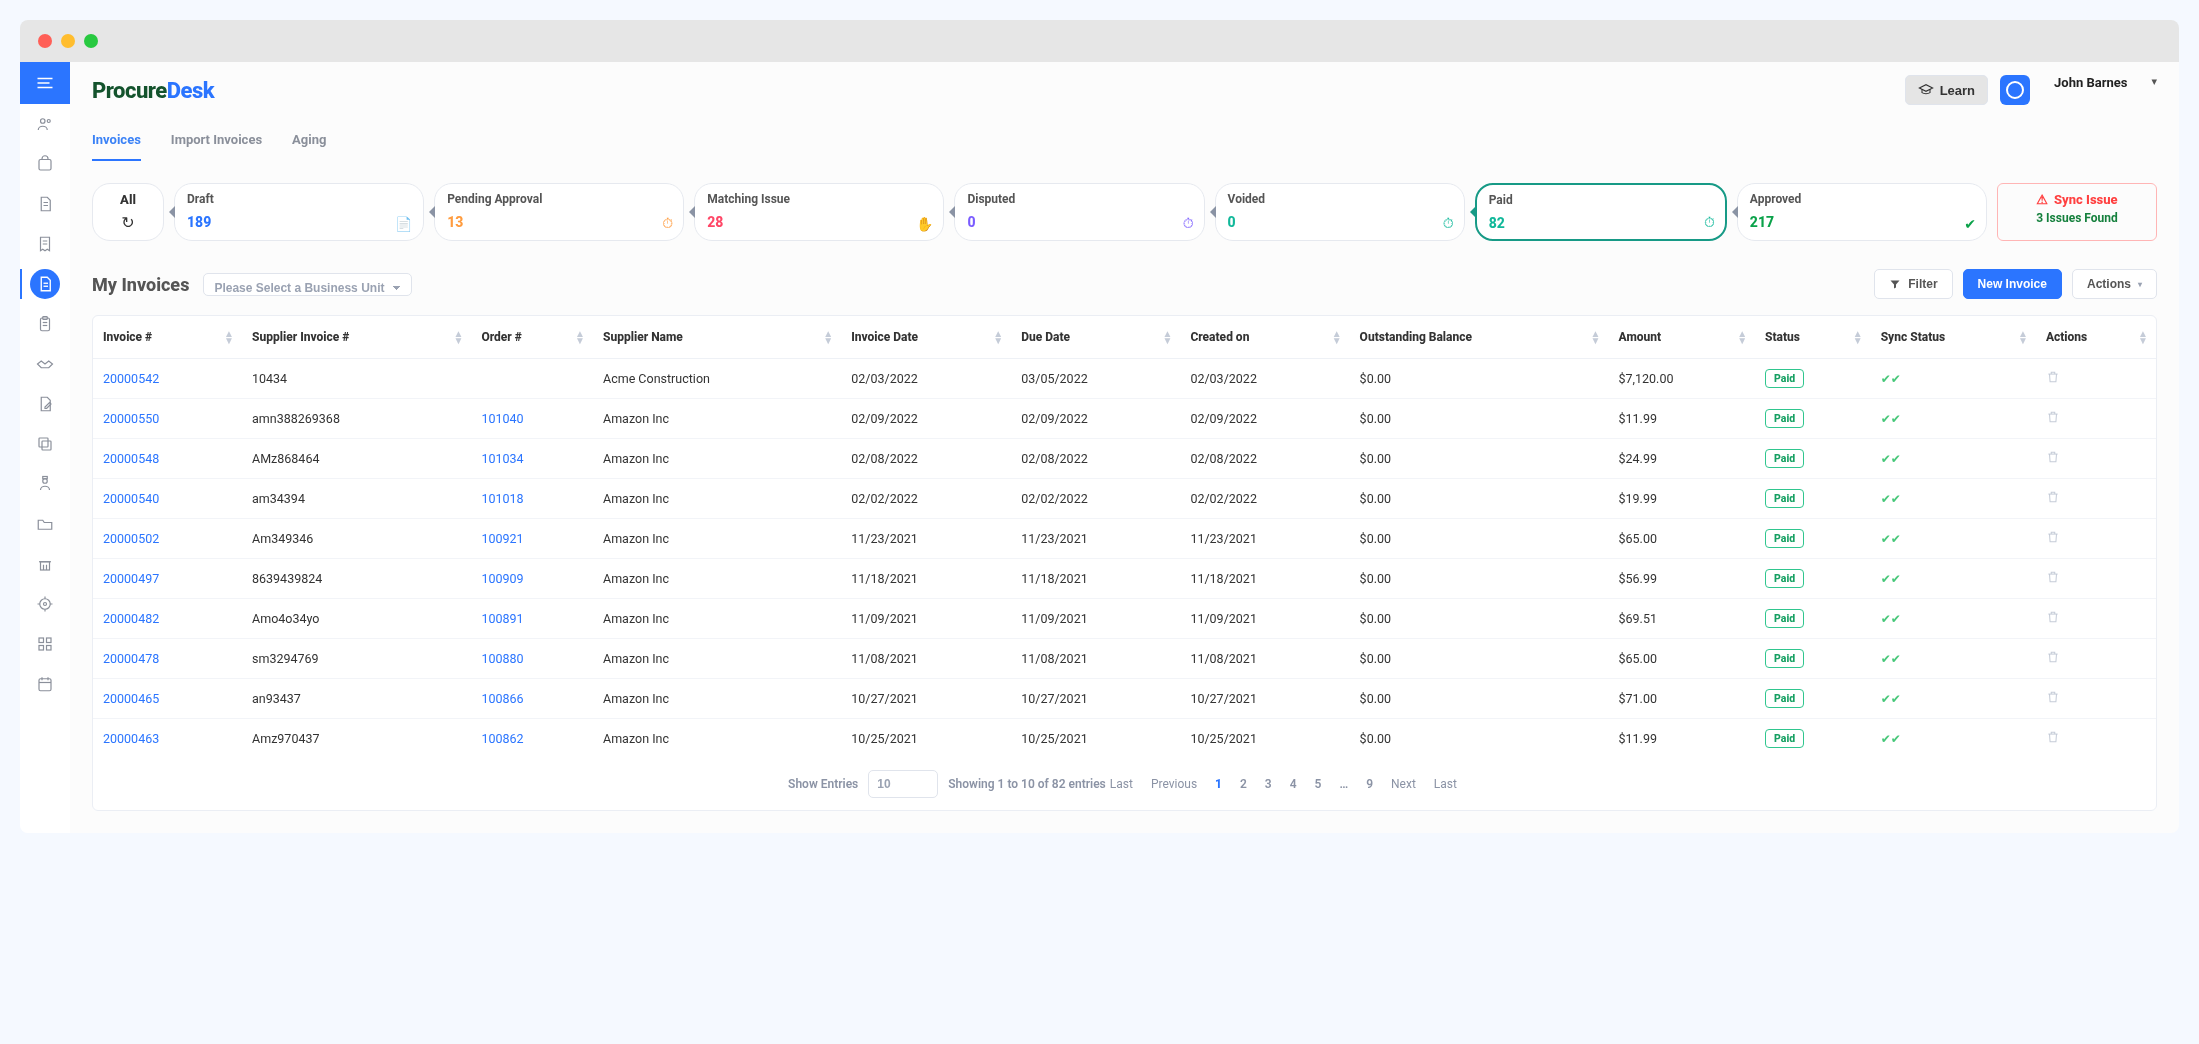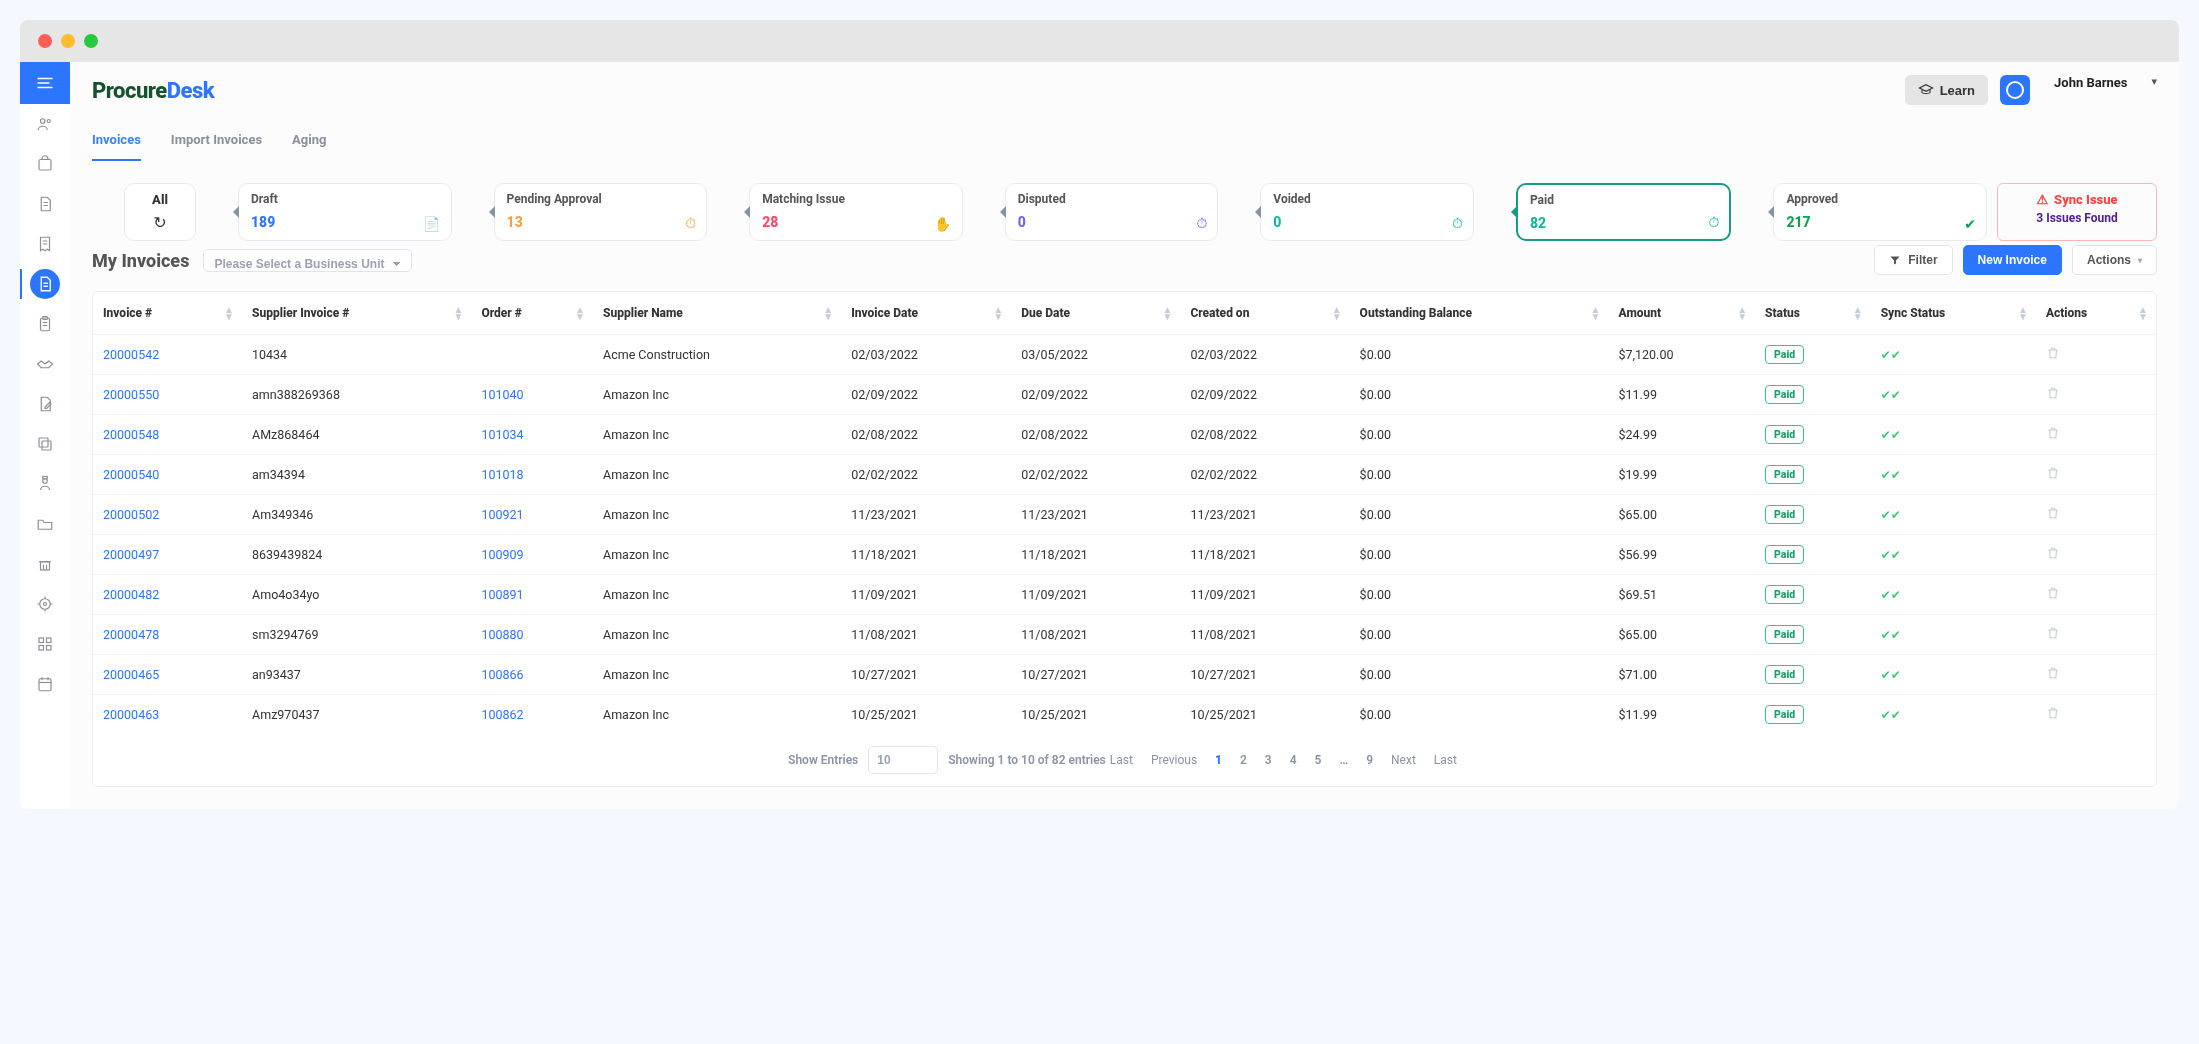--- a/index.html
+++ b/index.html
@@ -88,24 +88,23 @@
   .avatar-inner { width: 18px; height: 18px; border-radius: 50%; border: 2px solid #fff; }
   .user-name { font-weight: 700; color: #222; }
   .chev { font-size: 11px; color: #555; }
 
   .tabs { display: flex; gap: 30px; border-bottom: none; margin-top: 4px; }
   .tab { padding: 10px 0 12px; font-weight: 700; color: #8a8f9a; border-bottom: 2px solid transparent; font-size: 13px; cursor: pointer; }
   .tab.active { color: #3b82f6; border-bottom-color: #2b75ff; }
 
   .statusbar { display: flex; gap: 10px; margin-top: 22px; align-items: stretch; }
   .status-card, .status-card-all {
-    background: #fff; border: 1px solid #e6e9ef; border-radius: 10px;
+    background: #fff; border: 1px solid #e6e9ef; border-radius: 18px;
     padding: 8px 12px; min-width: 158px; flex: 1;
     position: relative;
-    margin-left: 32px;
   }
   .status-card .lbl { font-size: 12px; font-weight: 700; color: #555; }
   .status-card .val { font-size: 14px; font-weight: 800; margin-top: 8px; }
   .status-card .corner-icon {
     position: absolute; right: 10px; bottom: 8px; font-size: 14px;
   }
   .status-card-all {
     flex: 0 0 72px; min-width: 58px; text-align: center;
   }
   .status-card-all .lbl { font-weight: 800; color: #333; }
@@ -129,23 +128,23 @@
   .c-red { color: #ff4767; }
   .c-purple { color: #7a5cff; }
   .c-teal { color: #11b89a; }
   .c-green { color: #0ba24a; }
   .sync-card {
     flex: 0 0 160px; min-width: 160px;
     border: 1px solid #ffb5b5; border-radius: 6px;
     padding: 8px 12px; text-align: center;
   }
   .sync-title { color: #ff4040; font-weight: 800; font-size: 13px; display: flex; align-items: center; justify-content: center; gap: 6px; }
-  .sync-sub { color: #4c1d95; font-size: 12px; font-weight: 700; margin-top: 4px; }
-
-  .toolbar-row { display: flex; align-items: center; justify-content: space-between; margin-top: 4px; }
+  .sync-sub { color: #15803d; font-size: 12px; font-weight: 700; margin-top: 4px; }
+
+  .toolbar-row { display: flex; align-items: center; justify-content: space-between; margin-top: 28px; }
   .left-tools { display: flex; align-items: center; gap: 14px; }
   .page-title { font-size: 18px; font-weight: 800; color: #555; }
   .bu-select {
     border: 1px solid #e0e4ec; border-radius: 5px; background: #fff;
     padding: 7px 26px 0 10px; font-size: 12px; font-weight: 700; color: #9aa2b2;
     appearance: none; -webkit-appearance: none;
     background-image: linear-gradient(45deg, transparent 50%, #9aa2b2 50%), linear-gradient(135deg, #9aa2b2 50%, transparent 50%);
     background-position: calc(100% - 14px) 12px, calc(100% - 10px) 12px;
     background-size: 4px 4px, 4px 4px;
     background-repeat: no-repeat;

